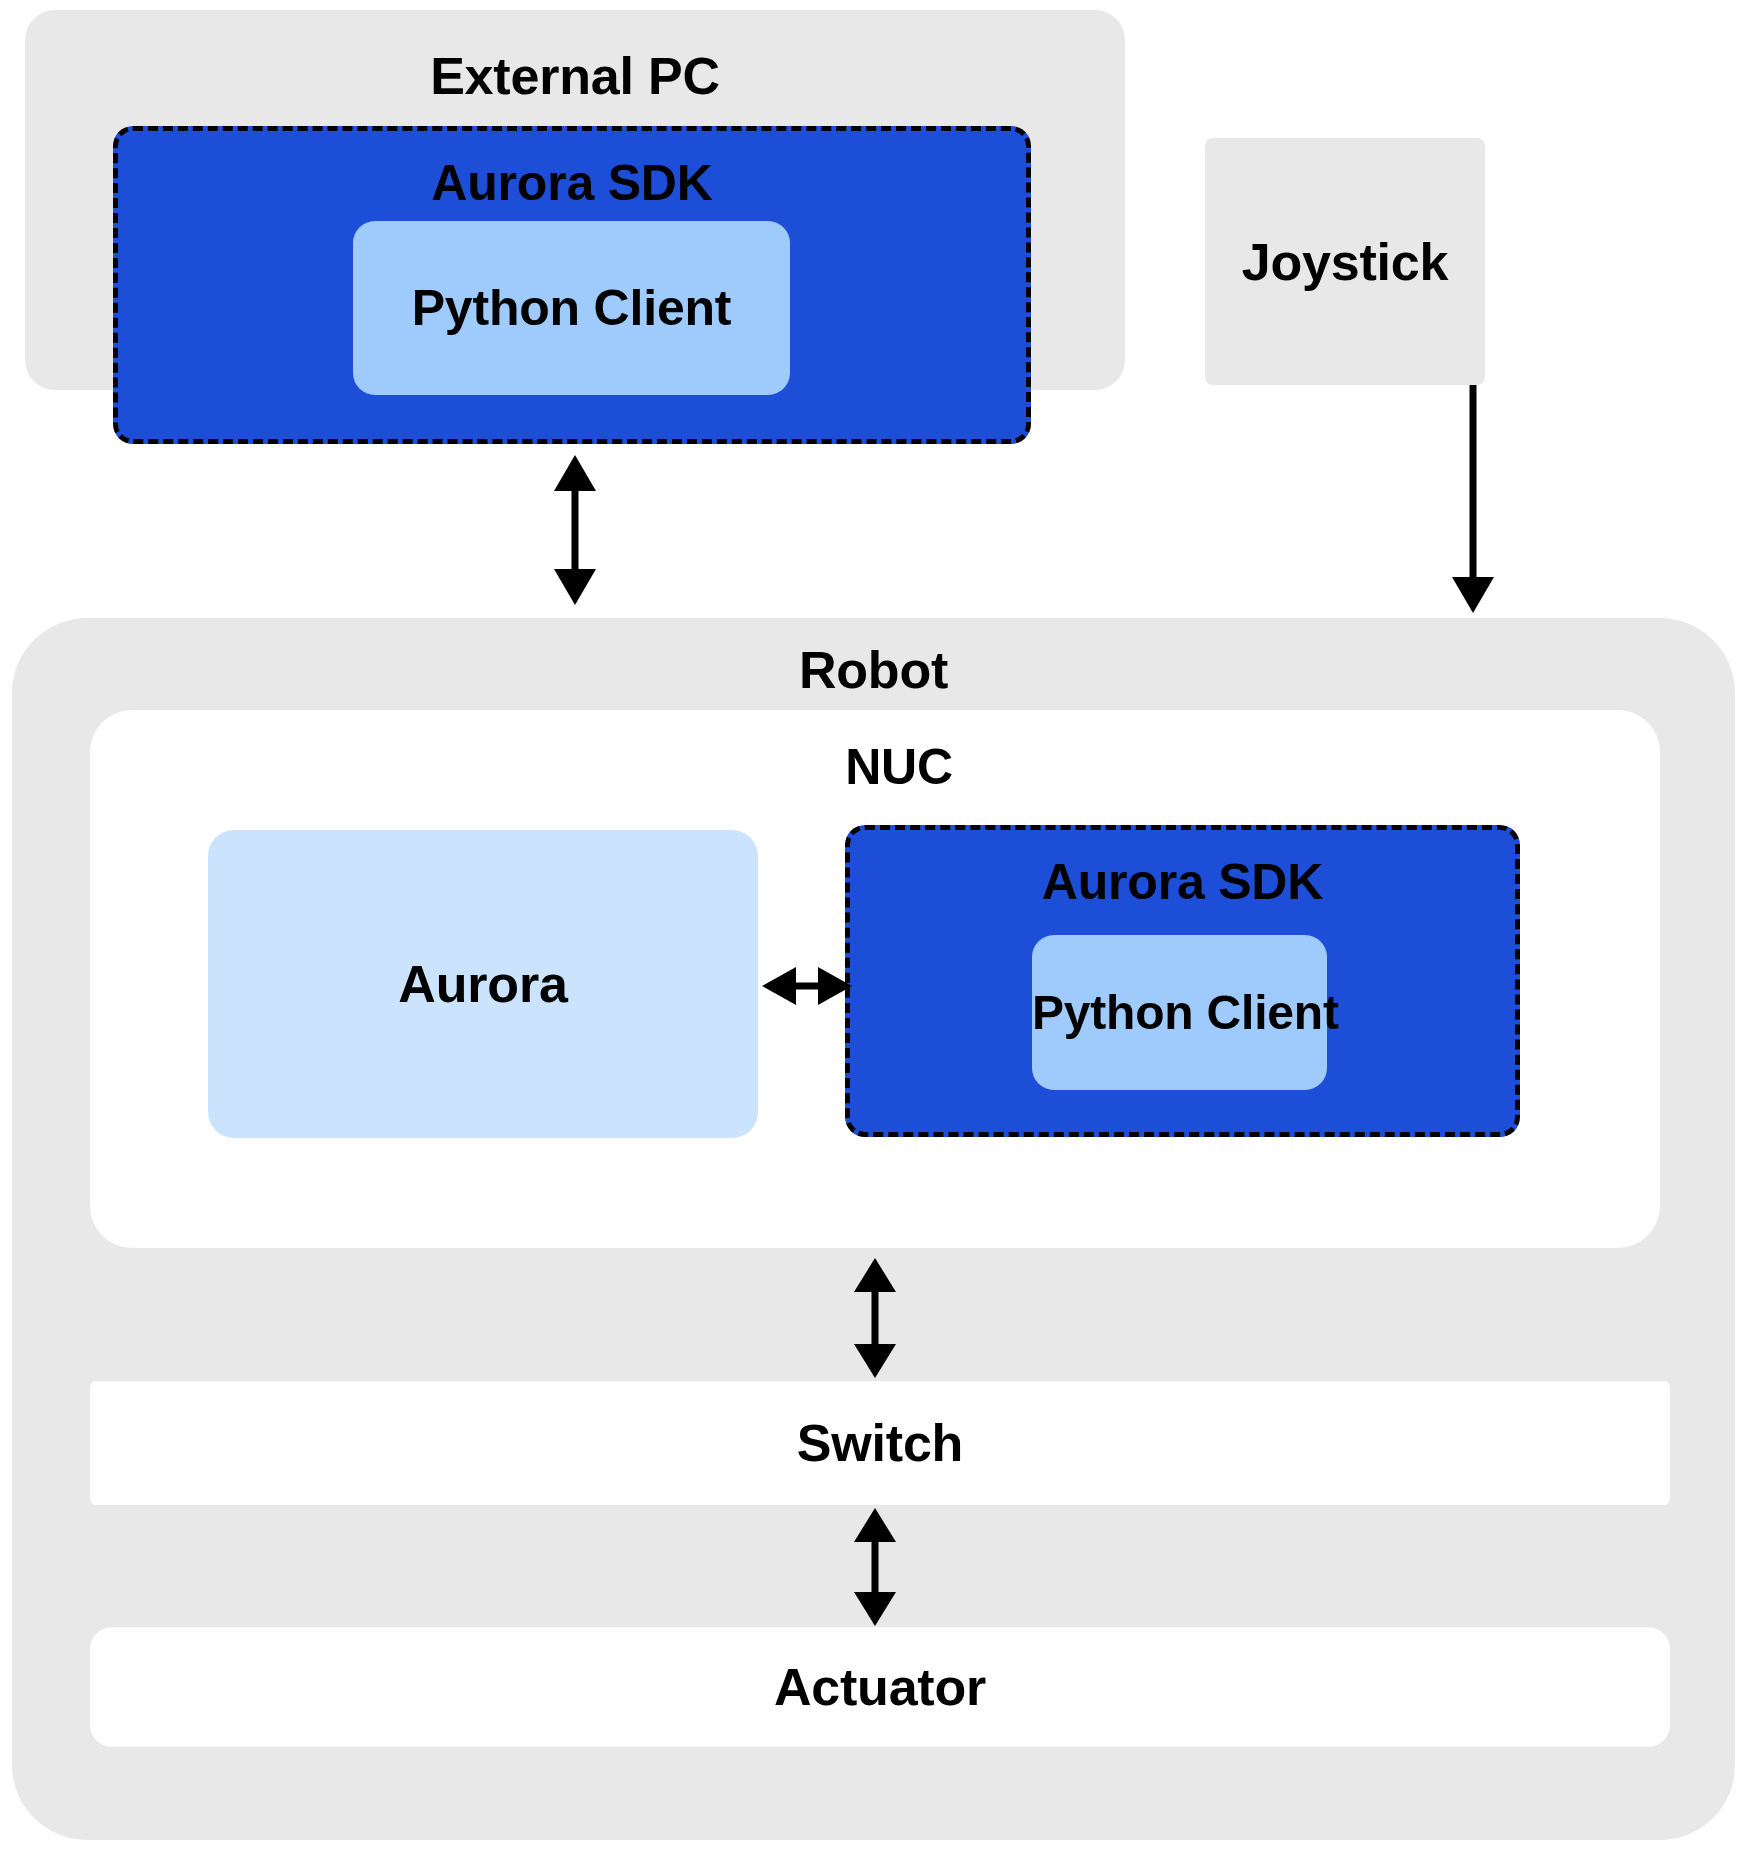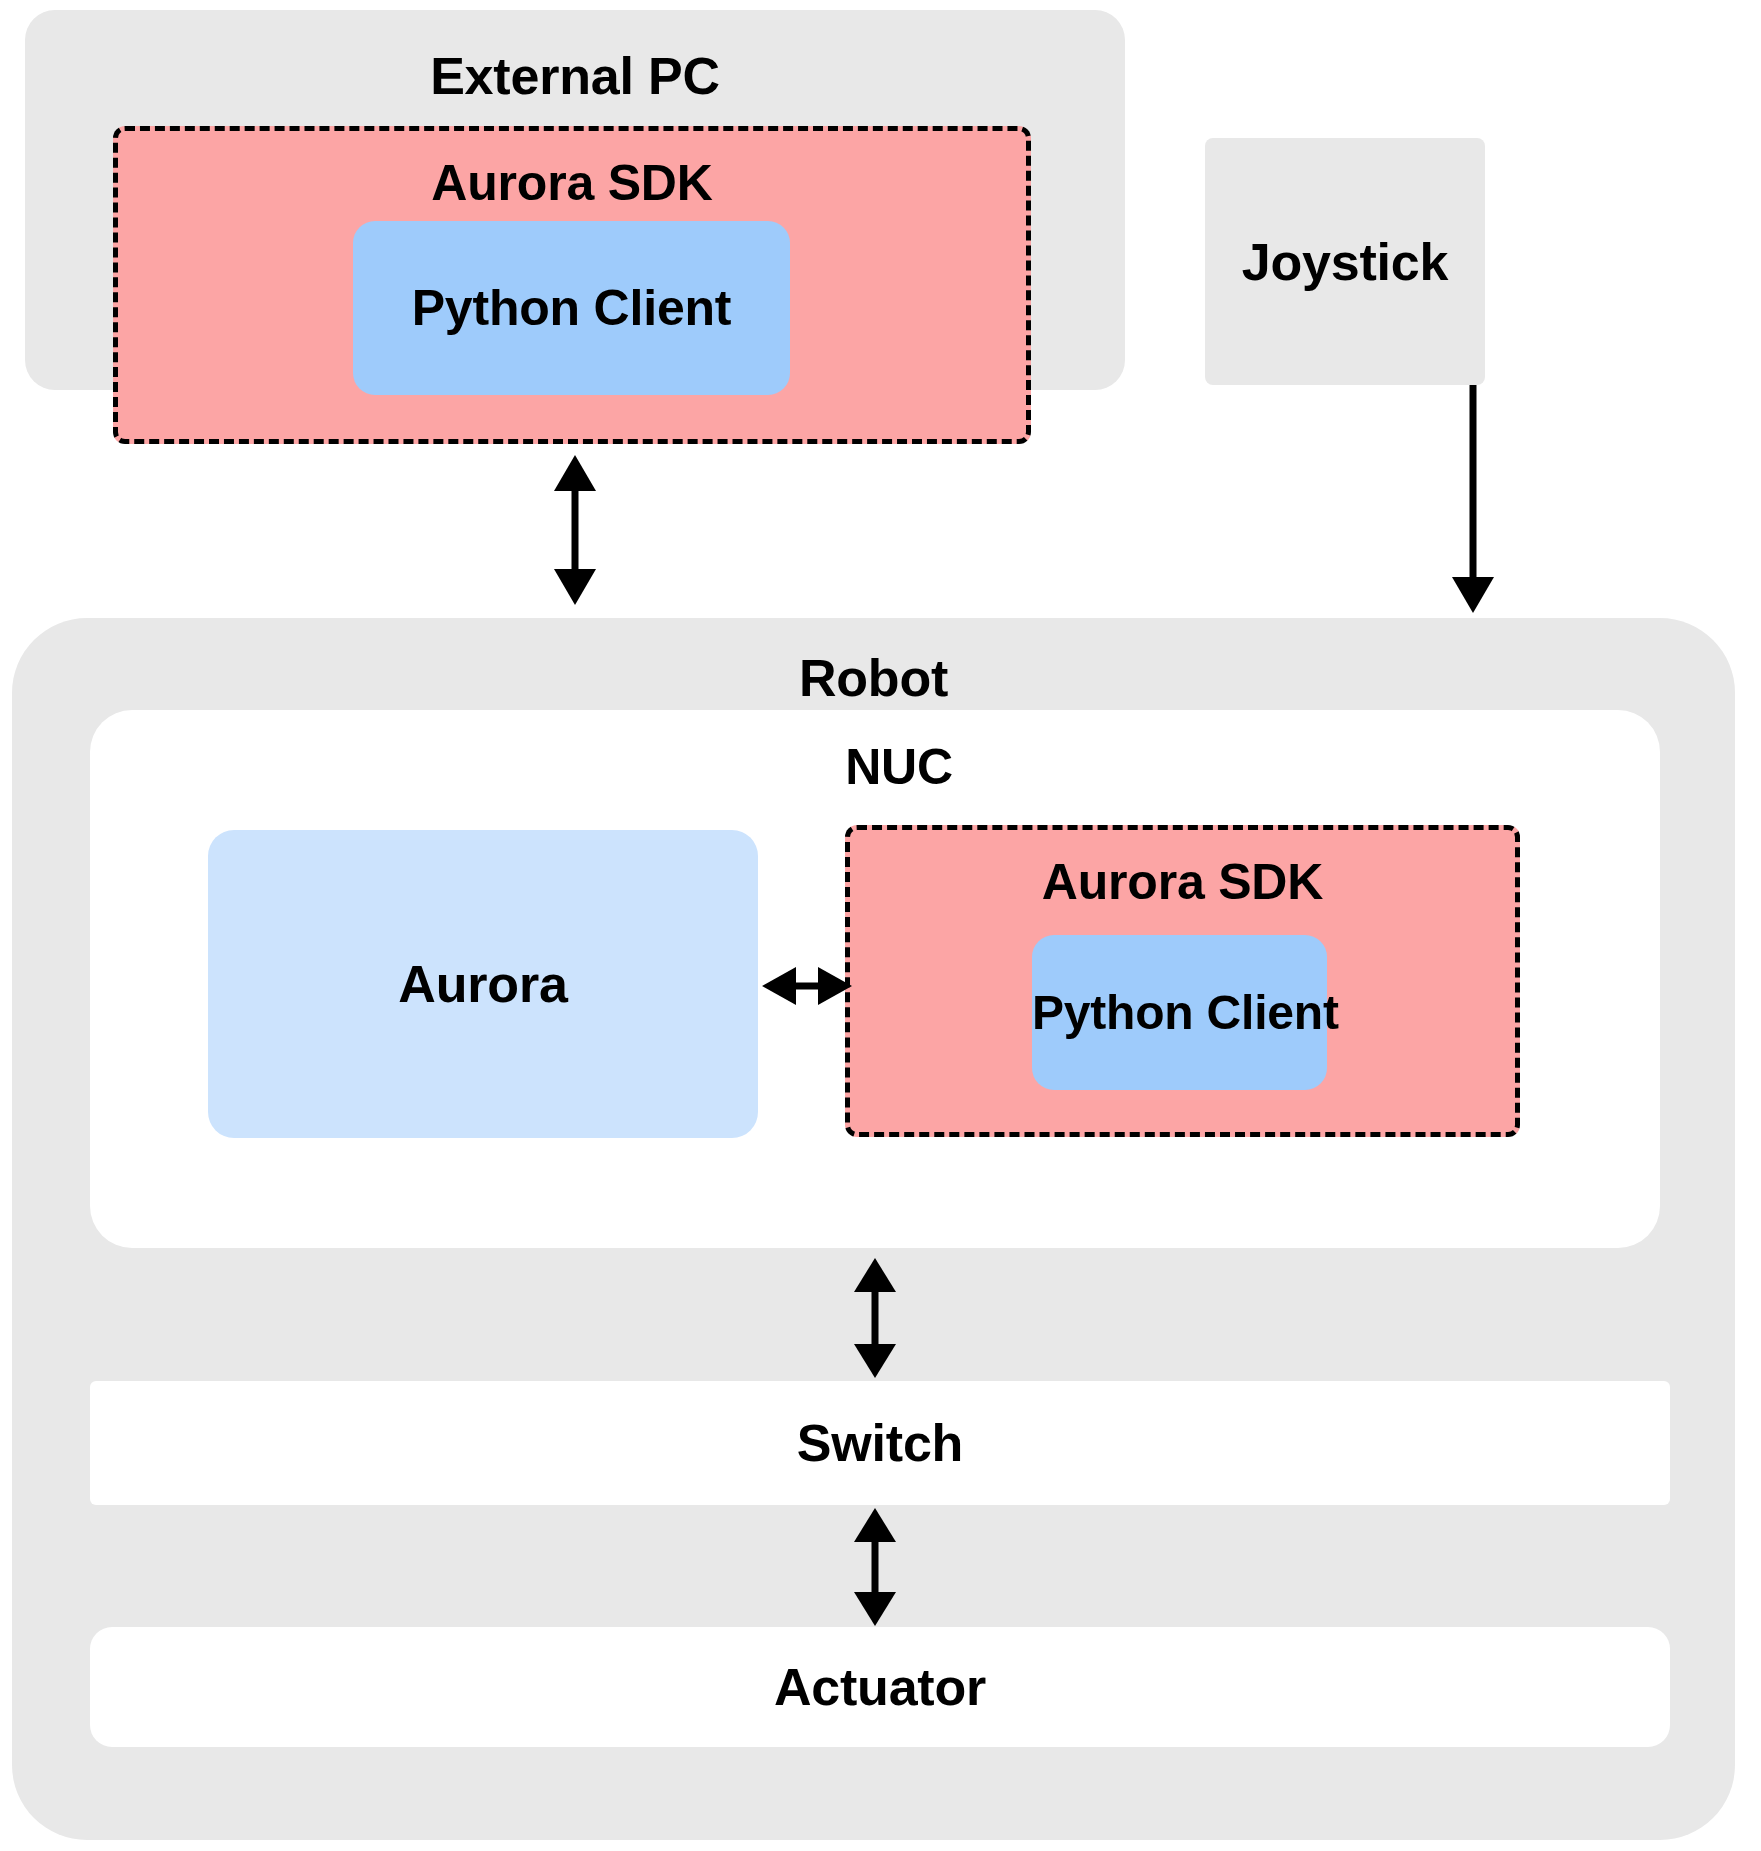--- a/index.html
+++ b/index.html
@@ -29,23 +29,23 @@
   }
   .white-box {
     background: #ffffff;
     border-radius: 42px;
   }
   .lightblue-box {
     background: #cce3fd;
     border-radius: 26px;
   }
   .dashed-box {
-    background: #fca5a5;
+    background: #1d4ed8;
     border: 5px dashed #000000;
-    border-radius: 12px;
+    border-radius: 20px;
   }
   .midblue-box {
     background: #9ecbfb;
     border-radius: 22px;
   }
 
   
   .label {
     position: absolute;
     font-weight: bold;
@@ -108,21 +108,21 @@
     <polygon points="35,0 14,36 56,36"></polygon>
     <polygon points="35,150 14,114 56,114"></polygon>
   </svg>
 
   <svg class="arrow-svg" style="left:1438px; top:385px;" width="70" height="228" viewBox="0 0 70 228">
     <line x1="35" y1="0" x2="35" y2="206"></line>
     <polygon points="35,228 14,192 56,192"></polygon>
   </svg>
 
   <div class="box gray-box" style="left:12px; top:618px; width:1723px; height:1222px; border-radius:75px;">
-    <div class="label lbl-top fs-52" style="top:34px;text-align:center;">Robot</div>
+    <div class="label lbl-top fs-52" style="top:26px;text-align:center;">Robot</div>
   </div>
 
   <div class="box white-box" style="left:90px; top:710px; width:1570px; height:538px;">
     <div class="label lbl-top fs-50" style="top:32px;padding-left:48px;">NUC</div>
   </div>
 
   <div class="box lightblue-box" style="left:208px; top:830px; width:550px; height:308px;">
     <div class="label lbl-center fs-52">Aurora</div>
   </div>
 

